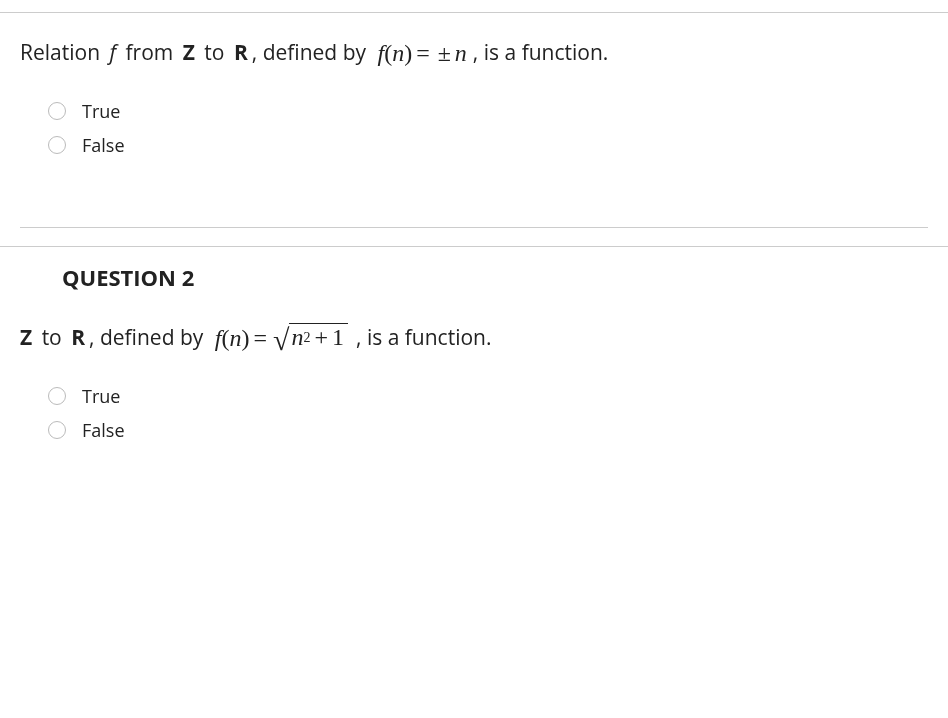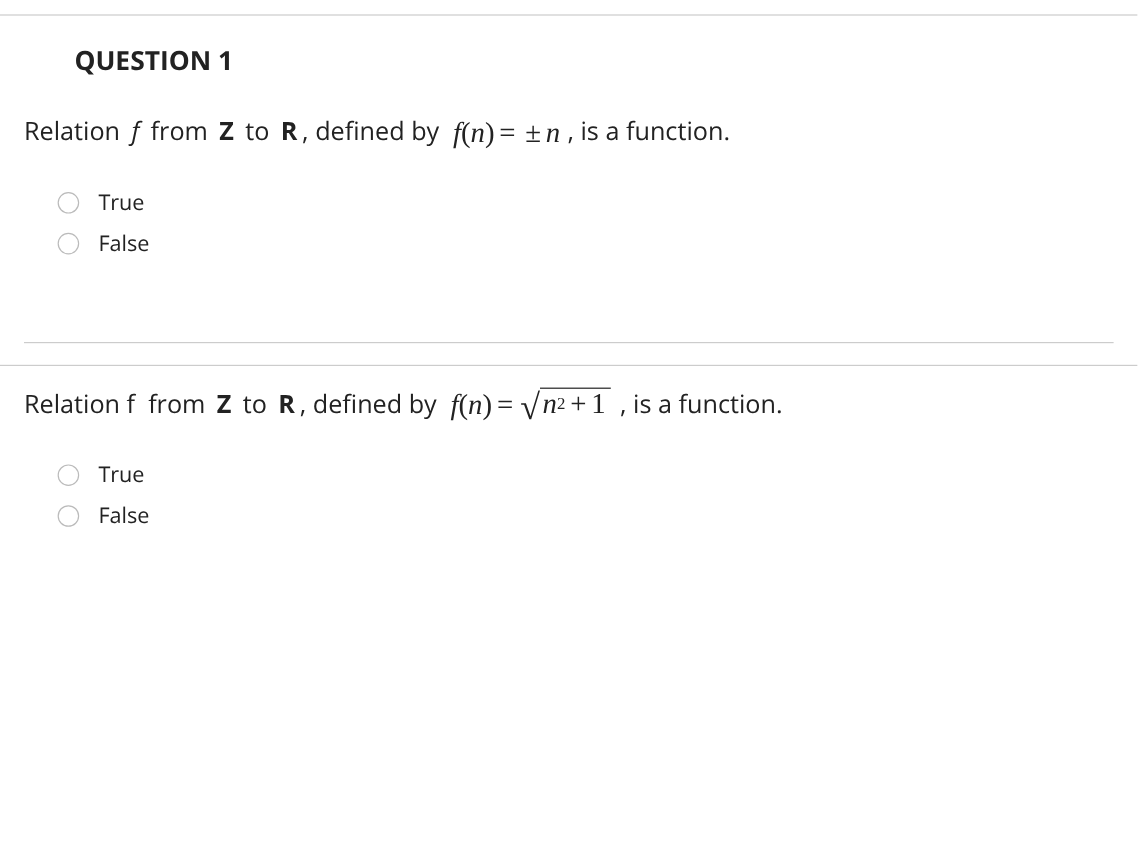--- a/index.html
+++ b/index.html
@@ -118,21 +118,20 @@
       top: -3px;
       font-style: normal;
     }
   </style>
 </head>
 <body>
 
 <div class="page-divider-top"></div>
 
 <div class="question-block first">
-  <h3 class="question-title">QUESTION 1</h3>
 
   <div class="question-prompt">
     <span class="txt">Relation </span>
     <span class="txt italic">f </span>
     <span class="txt">from </span>
     <span class="txt bold">Z</span>
     <span class="txt"> to </span>
     <span class="txt bold">R</span>
     <span class="txt">, defined by </span>
     <span class="math">
@@ -156,23 +155,23 @@
       <span class="radio"></span>
       <span>False</span>
     </div>
   </div>
 </div>
 
 <div class="inner-divider"></div>
 <div class="outer-divider"></div>
 
 <div class="question-block">
+  <h3 class="question-title">QUESTION 2</h3>
 
   <div class="question-prompt">
-    <span class="txt">Relation f  from </span>
     <span class="txt bold">Z</span>
     <span class="txt"> to </span>
     <span class="txt bold">R</span>
     <span class="txt">, defined by </span>
     <span class="math">
       <span>f</span>
       <span class="paren">(</span>
       <span>n</span>
       <span class="paren">)</span>
       <span class="op"> = </span>

